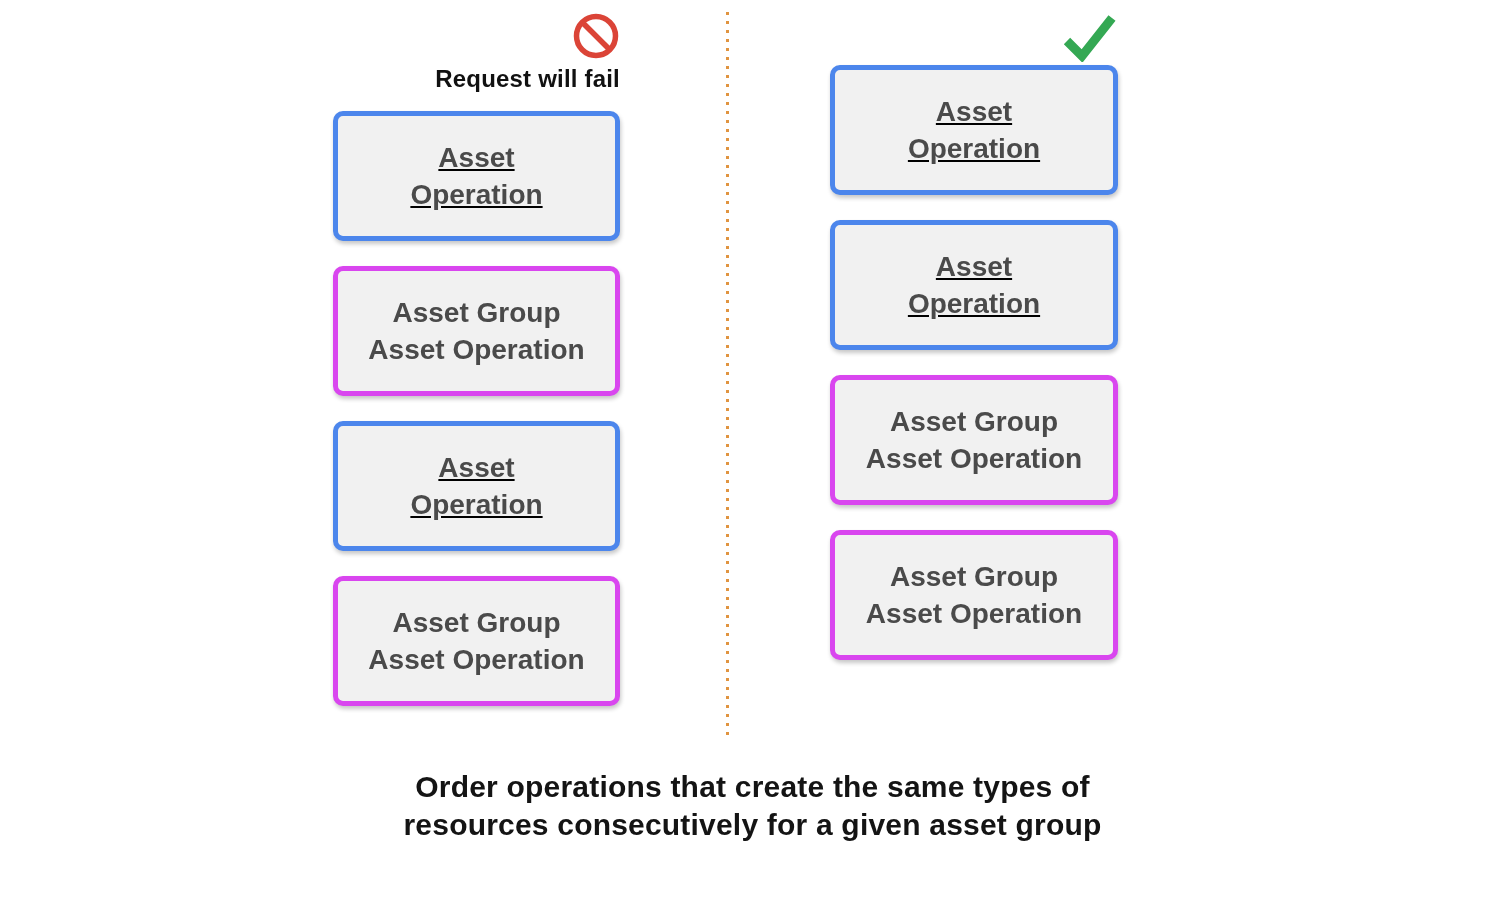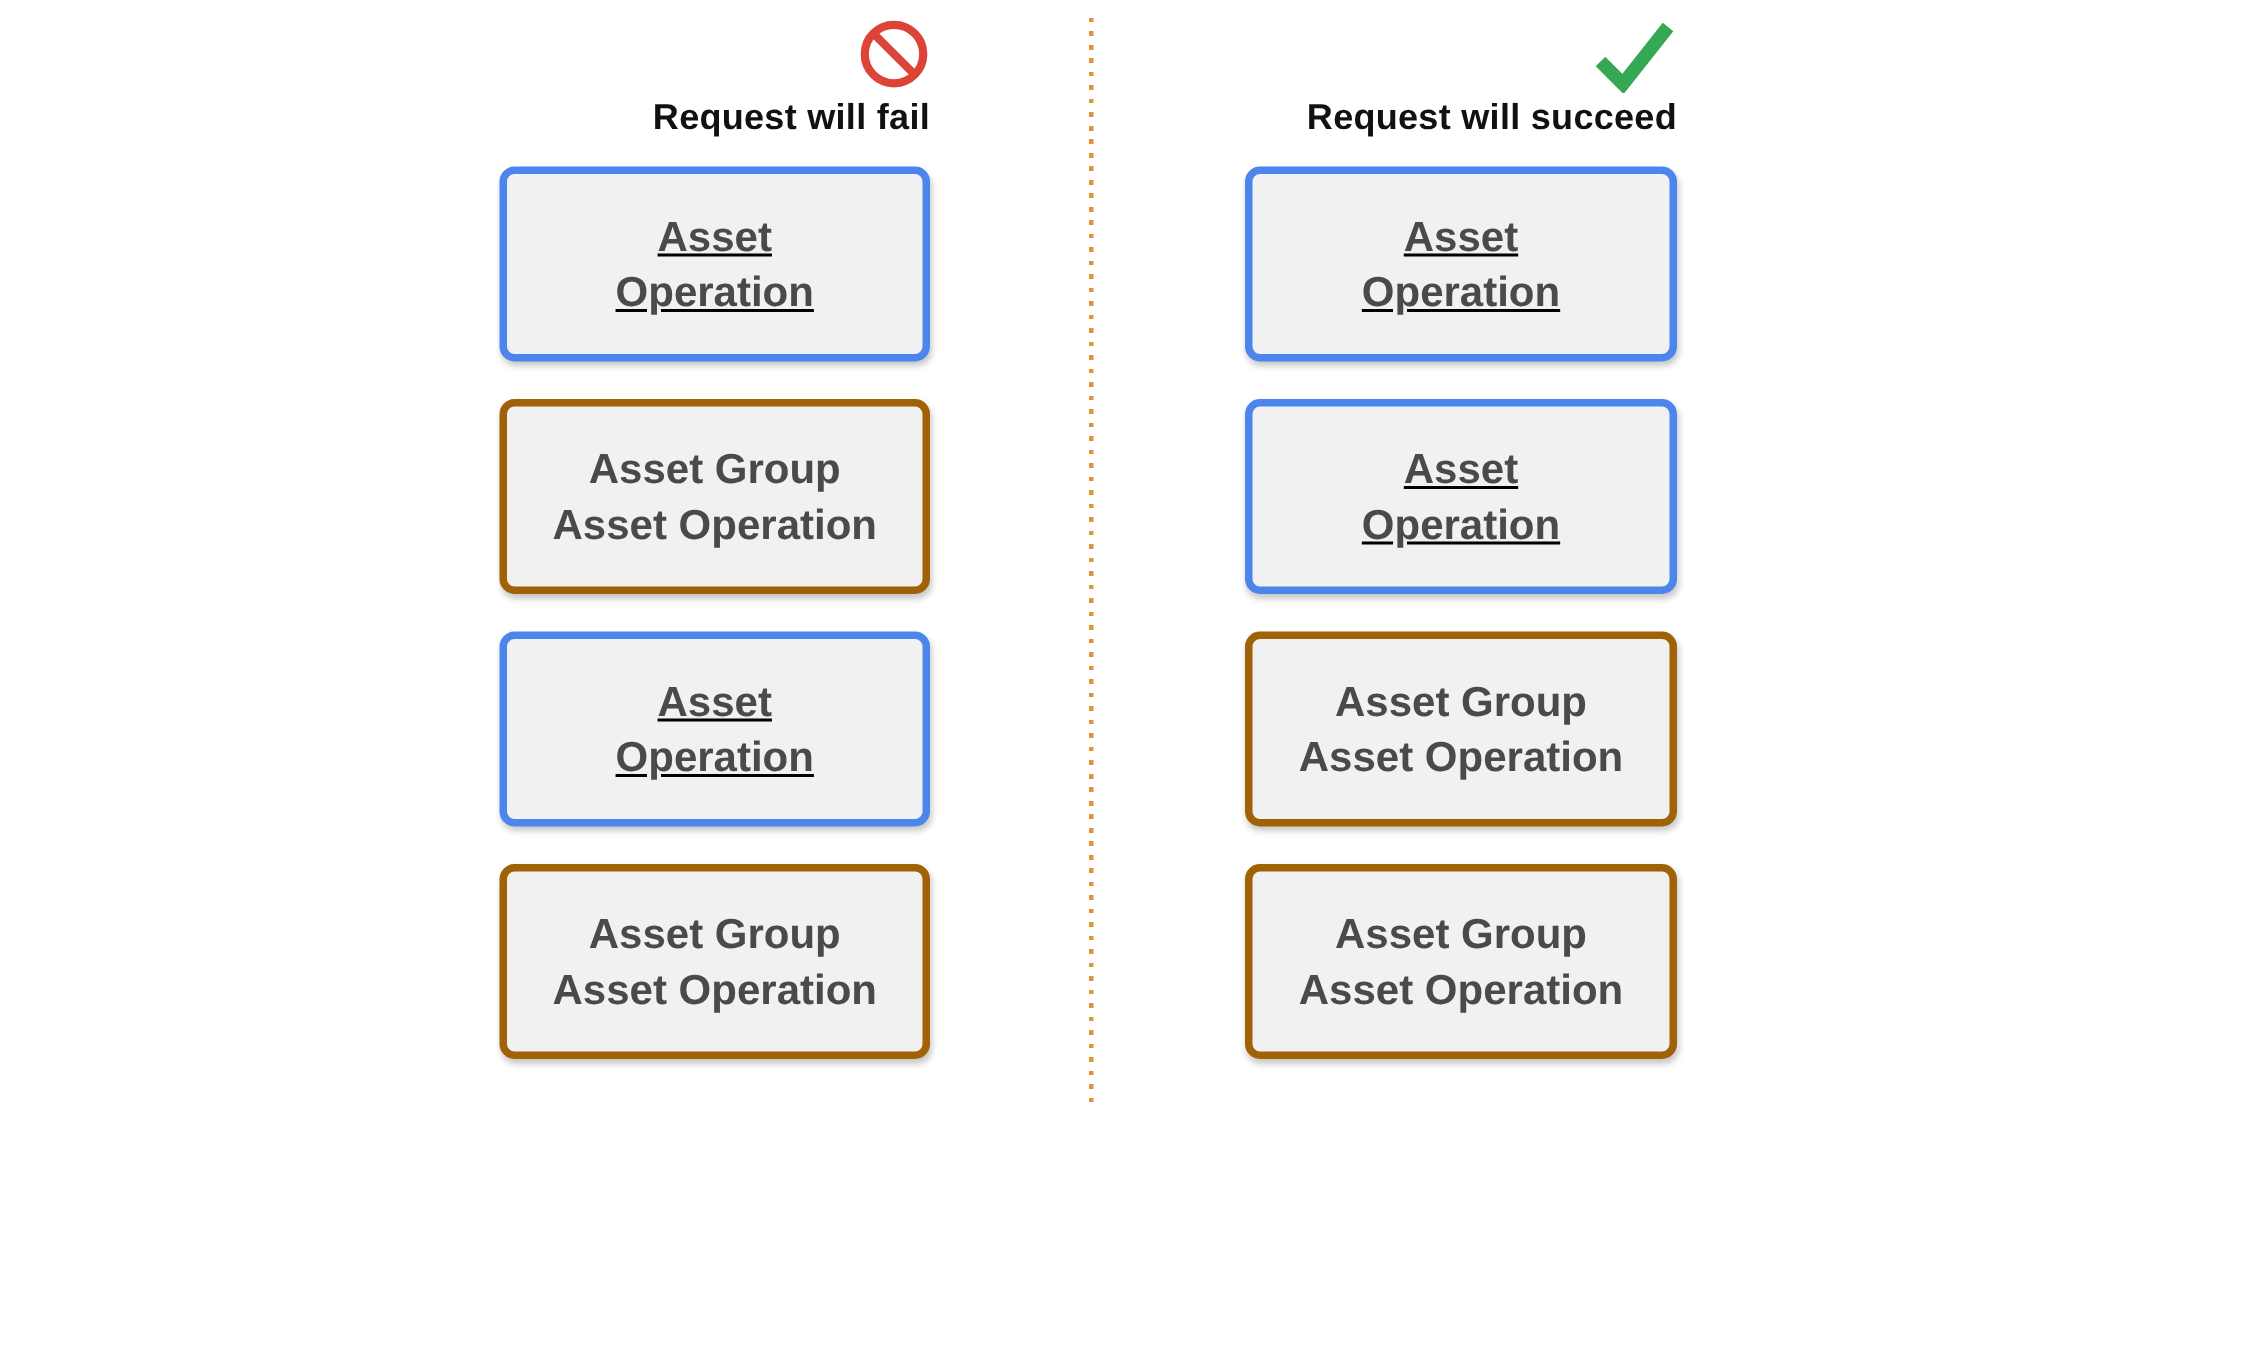--- a/index.html
+++ b/index.html
@@ -54,21 +54,21 @@
   }
   .op-box .box-label {
     font-size: 28px;
     font-weight: bold;
     color: #4A4A4A;
     line-height: 37px;
     text-align: center;
     white-space: pre-line;
   }
   .op-box.asset        { border: 5px solid #4C86EC; text-decoration: underline; }
-  .op-box.asset-group  { border: 5px solid #a16207; }
+  .op-box.asset-group  { border: 5px solid #d946ef; }
 
   .divider {
     position: absolute;
     left: 726px;
     top: 12px;
     width: 3px;
     height: 726px;
     background-image: repeating-linear-gradient(
       to bottom,
       #E09440 0px, #E09440 3px,
@@ -122,34 +122,35 @@
   </div>
 
   <div class="divider"></div>
 
   <div class="column column-succeed">
     <div class="header-icon">
       <svg width="58" height="50" viewBox="0 0 58 50" aria-hidden="true">
         <path d="M7 29 L22 44 L52 6" fill="none" stroke-width="9" stroke-linejoin="miter" stroke="#34A853"></path>
       </svg>
     </div>
-    <div class="header-label">Request will succeed</div>
 
     <div class="op-box asset">
       <span class="box-label">Asset
 Operation</span>
     </div>
     <div class="op-box asset">
       <span class="box-label">Asset
 Operation</span>
     </div>
     <div class="op-box asset-group">
       <span class="box-label">Asset Group
 Asset Operation</span>
     </div>
     <div class="op-box asset-group">
       <span class="box-label">Asset Group
 Asset Operation</span>
     </div>
   </div>
 
+  <div class="caption">Order operations that create the same types of
+resources consecutively for a given asset group</div>
 
 </div>
 
 </body></html>

